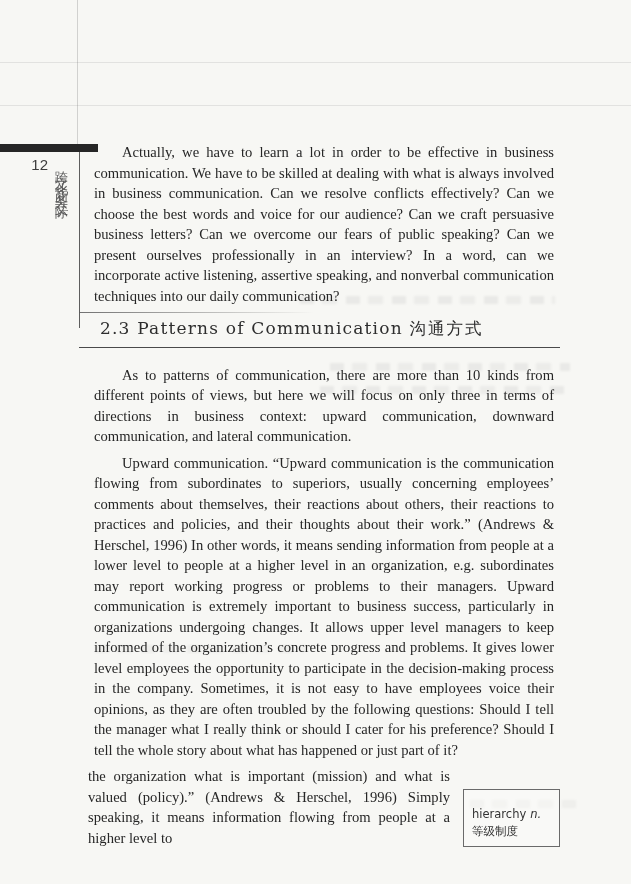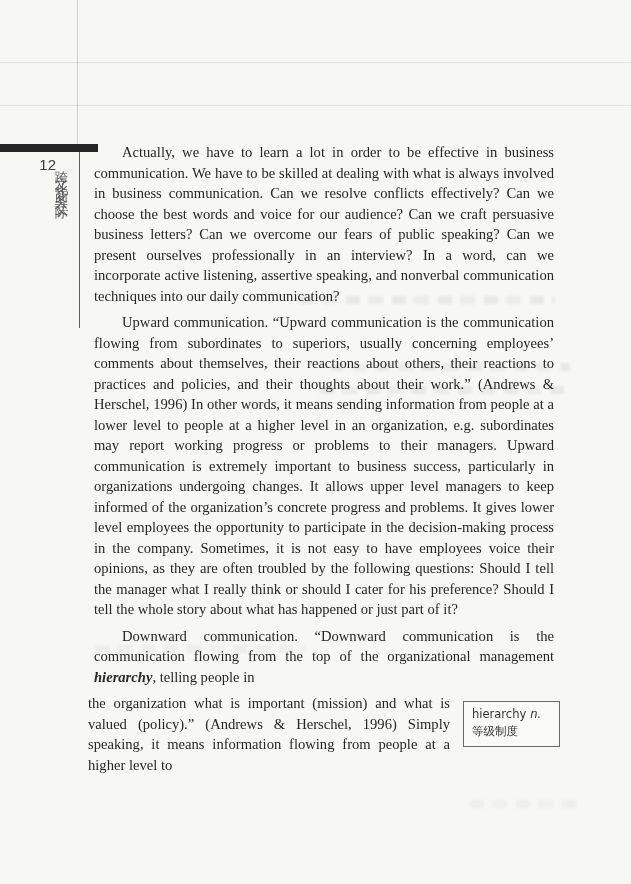--- a/index.html
+++ b/index.html
@@ -15,21 +15,21 @@
   .streak{position:absolute;left:0;width:100%;height:1px;background:rgba(185,185,185,.35);filter:blur(.4px);}
   .edge-rule-faint{position:absolute;left:77px;top:0;width:1px;height:145px;background:rgba(110,110,110,.28);}
   .smudge{
     position:absolute;height:8px;pointer-events:none;
     background:repeating-linear-gradient(90deg,rgba(135,135,135,.16) 0 14px,rgba(135,135,135,0) 14px 22px,rgba(135,135,135,.13) 22px 37px,rgba(135,135,135,0) 37px 46px);
     filter:blur(1.1px);opacity:.75;
   }
   
   .header-bar{position:absolute;left:0;top:144px;width:98px;height:8px;background:#262626;}
   .page-number{
-    position:absolute;left:32px;top:156px;width:24px;
+    position:absolute;left:24px;top:156px;width:24px;
     font-family:"Liberation Sans","DejaVu Sans",sans-serif;
     font-size:15px;color:#3d3d3d;text-align:right;
   }
   .margin-title{
     position:absolute;left:53px;top:160px;
     writing-mode:vertical-rl;text-orientation:upright;
     font-family:"DejaVu Sans","Liberation Sans",sans-serif;
     font-size:13.5px;letter-spacing:6px;color:#5a5a5a;
   }
   .margin-rule{position:absolute;left:79px;top:152px;width:1px;height:176px;background:rgba(55,55,55,.8);}
@@ -56,21 +56,21 @@
   .heading-text{
     font-family:"DejaVu Serif","Liberation Serif",serif;
     font-size:17px;letter-spacing:1.2px;color:#2e2e2e;white-space:nowrap;
   }
   .heading-zh{letter-spacing:2px;font-family:"DejaVu Sans",sans-serif;font-size:16.5px;}
   
   .wrap-row{display:flex;gap:13px;align-items:flex-start;}
   .wrap-row .wrap-text{flex:1;margin:0;text-align:justify;}
   .vocab-box{
     flex:0 0 auto;width:97px;box-sizing:border-box;
-    margin-top:8px;padding:4px 8px 5px;
+    margin-top:23px;padding:16px 8px 5px;
     border:1px solid #6a6a6a;background:rgba(255,255,255,.25);
     font-family:"DejaVu Sans","Liberation Sans",sans-serif;
     font-size:11.5px;line-height:1.5;color:#333;text-align:left;
   }
   .vocab-pos{font-style:italic;margin-left:4px;}
 </style>
 </head>
 <body>
 
 <div class="page">
@@ -86,25 +86,28 @@
 
   <div class="header-bar"></div>
   <div class="page-number">12</div>
   <div class="margin-title">跨文化商务交际</div>
   <div class="margin-rule"></div>
 
   <div class="content">
 
     <p class="para">Actually, we have to learn a lot in order to be effective in business communication. We have to be skilled at dealing with what is always involved in business communication. Can we resolve conflicts effectively? Can we choose the best words and voice for our audience? Can we craft persuasive business letters? Can we overcome our fears of public speaking? Can we present ourselves professionally in an interview? In a word, can we incorporate active listening, assertive speaking, and nonverbal communication techniques into our daily communication?</p>
 
+    <div class="heading-box">
+      <span class="heading-text"><span>2.3</span>&nbsp;<span>Patterns of Communication</span>&nbsp;<span class="heading-zh">沟通方式</span></span>
+    </div>
 
+    <p class="para">As to patterns of communication, there are more than 10 kinds from different points of views, but here we will focus on only three in terms of directions in business context: upward communication, downward communication, and lateral communication.</p>
 
     <p class="para"><span class="lead">Upward communication.</span><span> “Upward communication is the communication flowing from subordinates to superiors, usually concerning employees’ comments about themselves, their reactions about others, their reactions to practices and policies, and their thoughts about their work.” (Andrews &amp; Herschel, 1996) In other words, it means sending information from people at a lower level to people at a higher level in an organization, e.g. subordinates may report working progress or problems to their managers. Upward communication is extremely important to business success, particularly in organizations undergoing changes. It allows upper level managers to keep informed of the organization’s concrete progress and problems. It gives lower level employees the opportunity to participate in the decision-making process in the company. Sometimes, it is not easy to have employees voice their opinions, as they are often troubled by the following questions: Should I tell the manager what I really think or should I cater for his preference? Should I tell the whole story about what has happened or just part of it?</span></p>
 
-    <p class="para"><span class="lead">Downward communication.</span><span> “Downward communication is the communication flowing from the top of the organizational management </span><span class="bi">hierarchy</span><span>, telling people in</span></p>
 
     <div class="wrap-row">
       <p class="para noindent wrap-text">the organization what is important (mission) and what is valued (policy).” (Andrews &amp; Herschel, 1996) Simply speaking, it means information flowing from people at a higher level to</p>
       <div class="vocab-box">
         <div><span>hierarchy</span><span class="vocab-pos">n.</span></div>
         <div>等级制度</div>
       </div>
     </div>
 
   </div>

